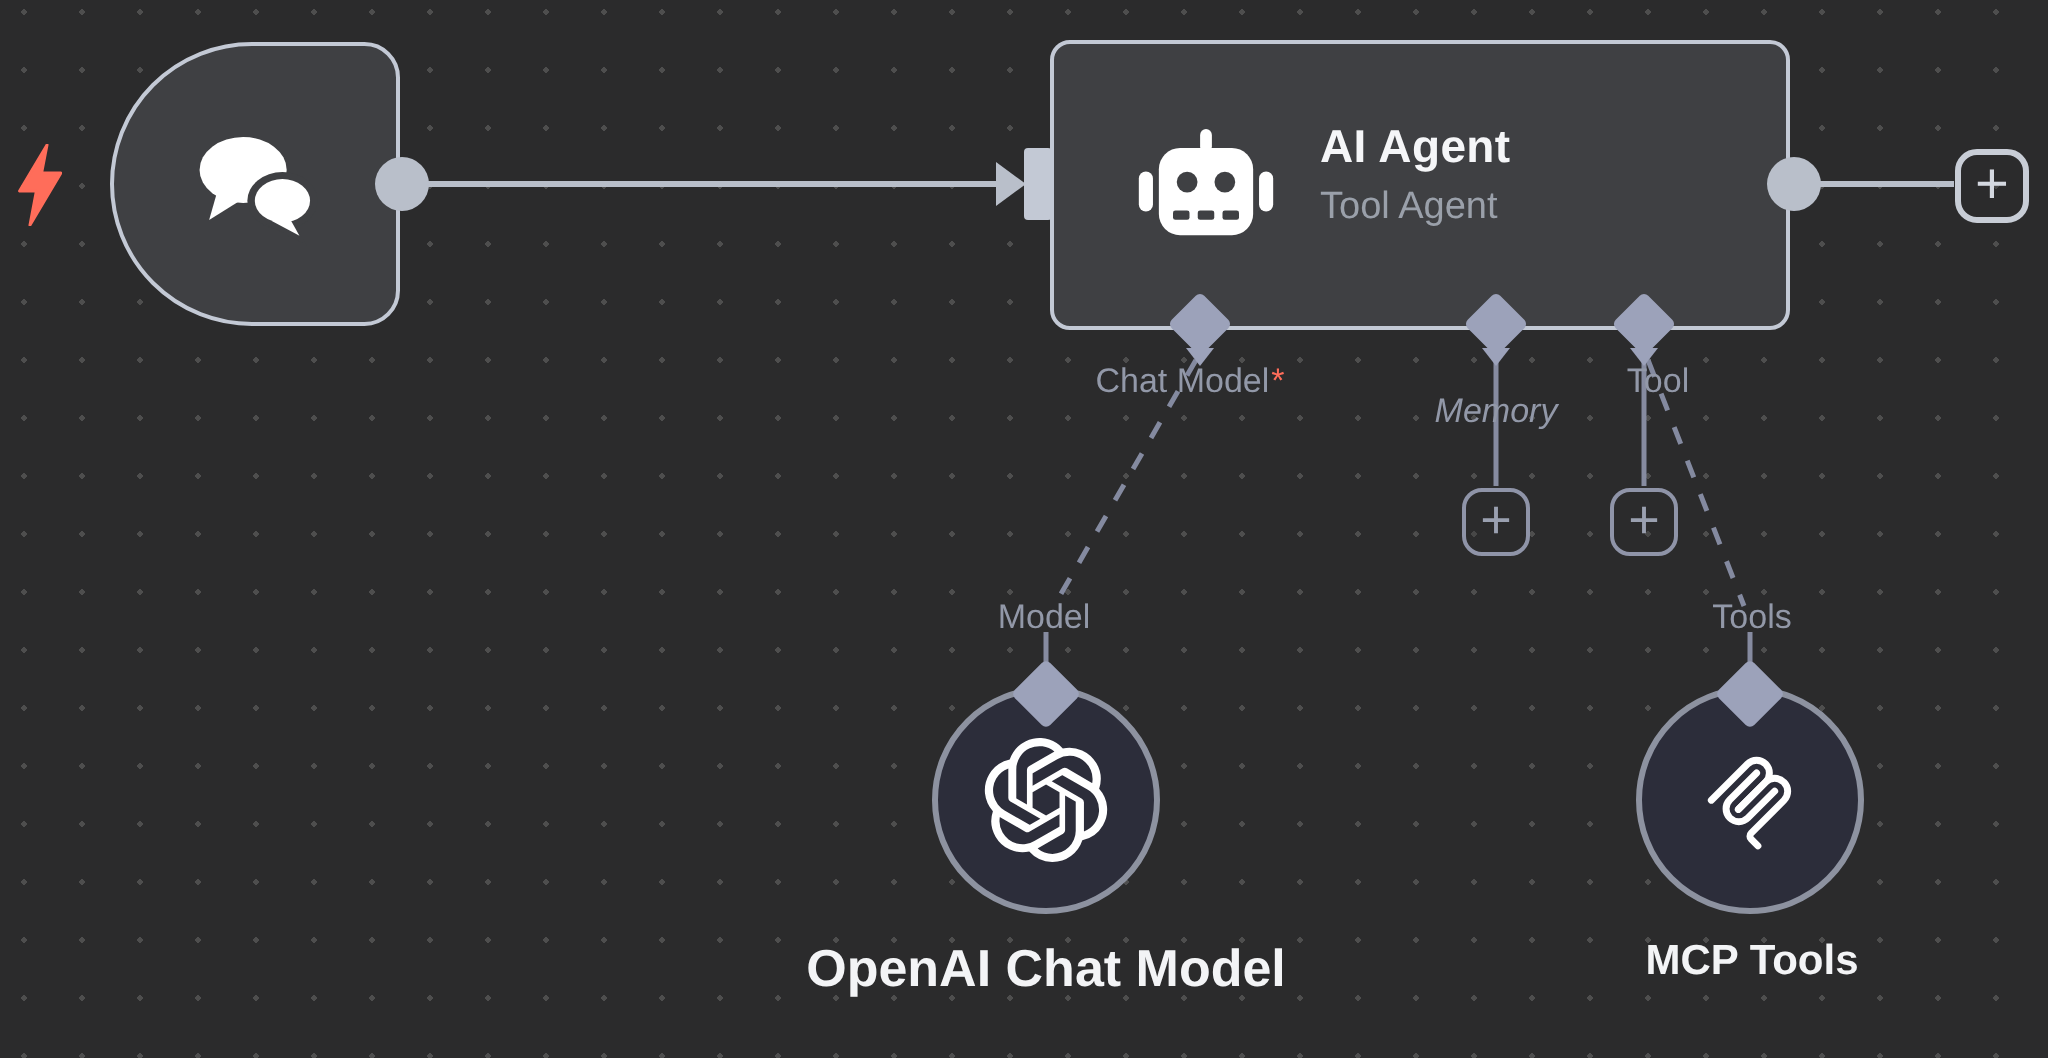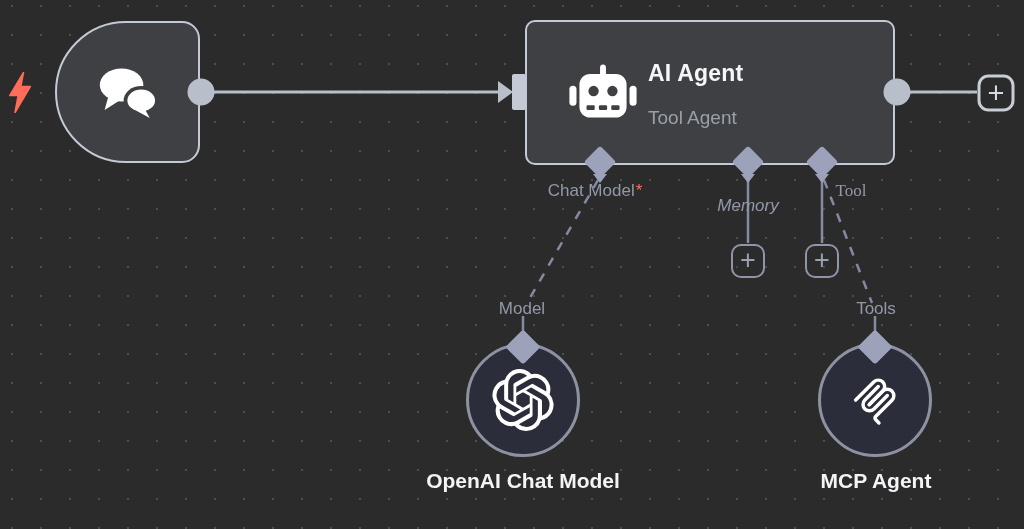--- a/index.html
+++ b/index.html
@@ -22,21 +22,21 @@
   .main-node{
     position:absolute;background:#3f4043;border:2px solid #c3c9d5;z-index:2;
     box-sizing:border-box;
   }
   #trigger-node{left:55px;top:21px;width:145px;height:142px;border-radius:72px 18px 18px 72px;}
   #agent-node{left:525px;top:20px;width:370px;height:145px;border-radius:10px;}
   .node-icon{position:absolute;pointer-events:none;}
   #trigger-icon{left:38px;top:42px;width:68px;height:58px;}
   #robot-icon{left:38px;top:39px;width:76px;height:66px;}
   
-  #agent-text{position:absolute;left:121px;top:38px;display:flex;flex-direction:column;gap:20px;}
+  #agent-text{position:absolute;left:133px;top:38px;display:flex;flex-direction:column;gap:6px;}
   .agent-title{font-size:23px;font-weight:bold;color:#f5f6f8;letter-spacing:.2px;}
   .agent-subtitle{font-size:19px;font-weight:normal;color:#9aa0aa;}
   
   .endpoint-circle{
     position:absolute;width:27px;height:27px;border-radius:50%;
     background:#b9bfca;z-index:3;transform:translate(-50%,-50%);
   }
   
   .diamond-wrap{position:absolute;z-index:3;transform:translate(-50%,-50%);}
   .diamond{
@@ -75,21 +75,21 @@
     background:#2c2d3a;border:3px solid #8d92a0;z-index:2;
     transform:translate(-50%,-50%);box-sizing:border-box;
     display:flex;align-items:center;justify-content:center;
   }
   
   .node-label{
     position:absolute;z-index:4;transform:translateX(-50%);text-align:center;
     color:#f3f4f6;font-weight:bold;white-space:nowrap;
   }
   #trigger-label{left:128px;top:176px;font-size:22px;width:250px;white-space:normal;line-height:1.28;}
-  #openai-label{left:523px;top:469px;font-size:21px;}
+  #openai-label{left:523px;top:469px;font-size:26px;}
   #mcp-label{left:876px;top:469px;font-size:21px;}
   
   #bolt{left:9px;top:72px;width:22px;height:41px;z-index:2;}
 </style>
 </head>
 <body>
 
 <div id="canvas">
 
   <svg id="links">
@@ -155,21 +155,21 @@
   <div class="tri-down" style="left:748px;top:174px;"></div>
   <div class="diamond-wrap" style="left:822px;top:162px;">
       <div class="diamond"></div>
     </div>
   <div class="tri-down" style="left:822px;top:174px;"></div>
 
   <div class="conn-label" style="left:595px;top:191px;">
     <span>Chat Model</span><span class="req">*</span>
   </div>
   <div class="conn-label" style="left:748px;top:206px;font-style:italic;">Memory</div>
-  <div class="conn-label" style="left:851px;top:191px;font-family:Liberation Serif, serif;">Tool</div>
+  <div class="conn-label" style="left:829px;top:191px;">Tool</div>
 
   <div class="plus-btn sub" style="left:748px;top:261px;">
     <span>+</span>
   </div>
   <div class="plus-btn sub" style="left:822px;top:261px;">
     <span>+</span>
   </div>
 
   <div class="plus-btn next" style="left:996px;top:93px;">
     <span>+</span>
@@ -190,15 +190,15 @@
   <div class="diamond-wrap" style="left:875px;top:347px;">
       <div class="diamond big"></div>
     </div>
   <div class="circle-node" style="left:875px;top:400px;">
     <svg width="52" height="52" viewBox="0 0 195 195">
       <path d="M25 97.8528L92.8823 29.9706C102.255 20.598 117.451 20.598 126.823 29.9706C136.196 39.3431 136.196 54.5391 126.823 63.9117L75.5581 115.177" stroke="#ffffff" stroke-width="13" stroke-linecap="round" fill="none"></path>
       <path d="M76.2653 114.47L126.823 63.9117C136.196 54.5391 151.392 54.5391 160.765 63.9117L161.118 64.2652C170.491 73.6378 170.491 88.8338 161.118 98.2063L99.7248 159.6C96.6006 162.724 96.6006 167.789 99.7248 170.913L112.331 183.52" stroke="#ffffff" stroke-width="13" stroke-linecap="round" fill="none"></path>
       <path d="M109.853 46.9411L59.6482 97.1457C50.2756 106.518 50.2756 121.714 59.6482 131.087C69.0207 140.459 84.2167 140.459 93.5893 131.087L143.794 80.8822" stroke="#ffffff" stroke-width="13" stroke-linecap="round" fill="none"></path>
     </svg>
   </div>
-  <div id="mcp-label" class="node-label">MCP Agent</div>
+  <div id="mcp-label" class="node-label">MCP Tools</div>
 
 </div>
 
 </body></html>

